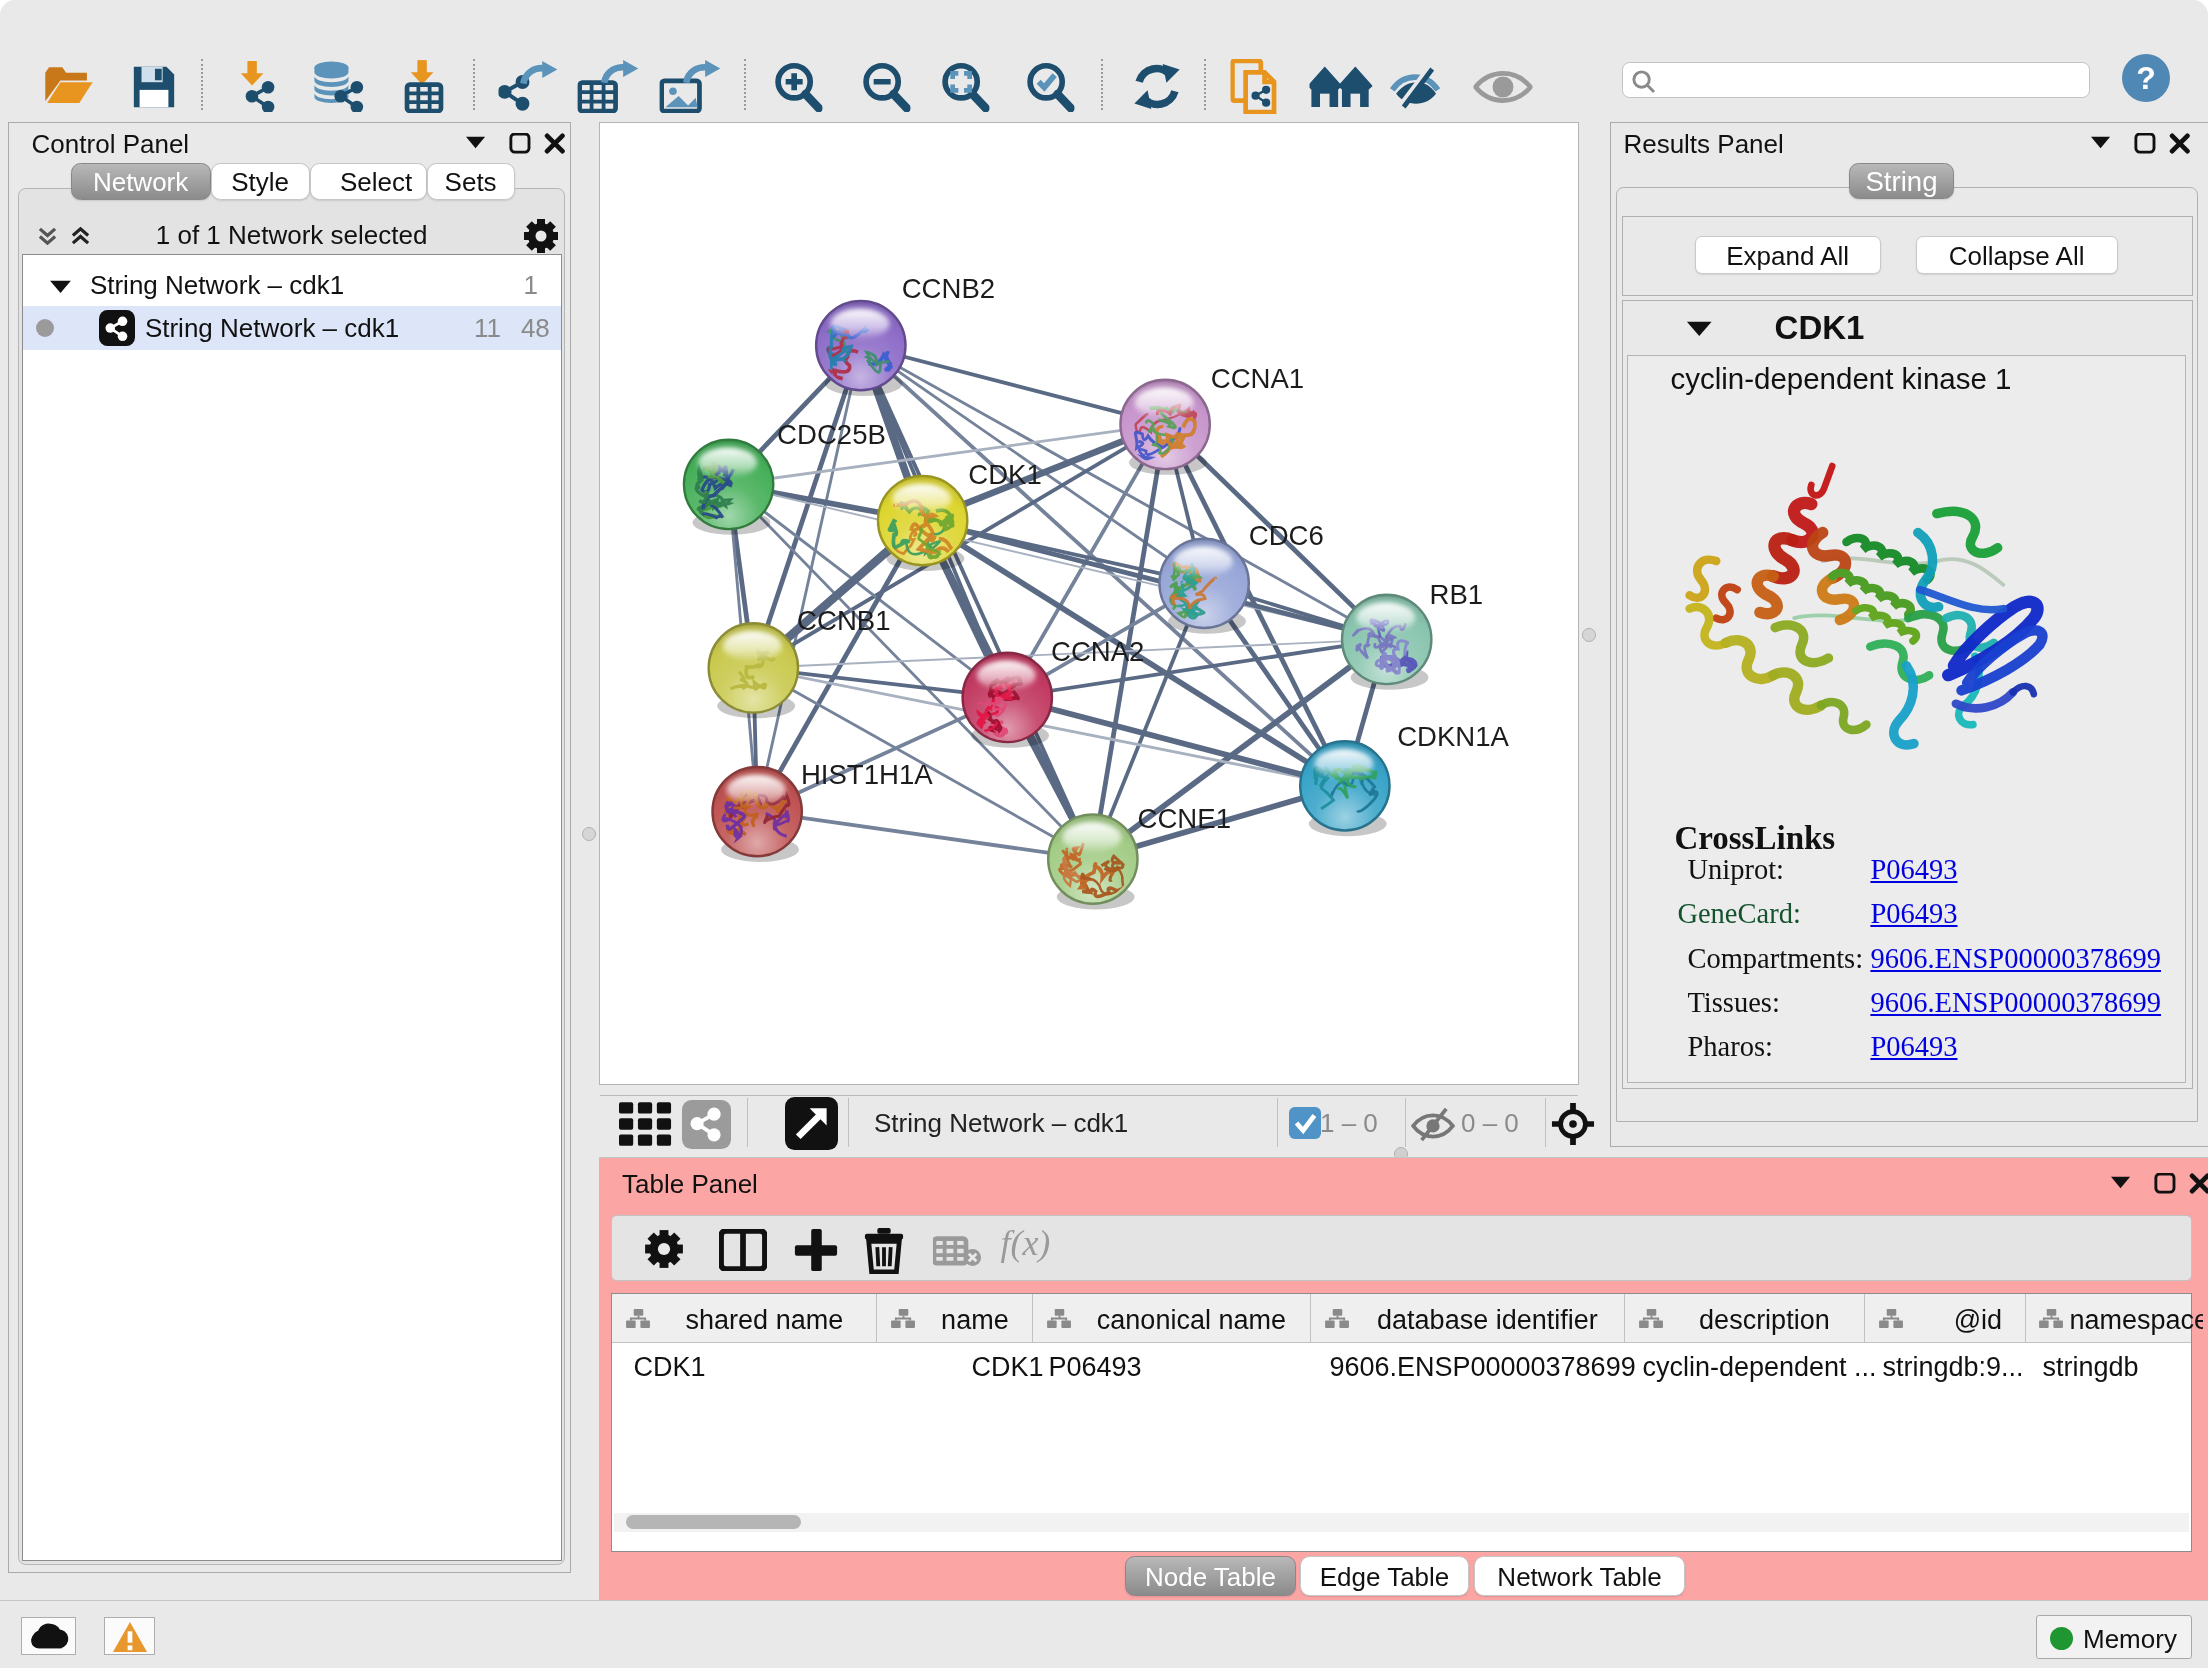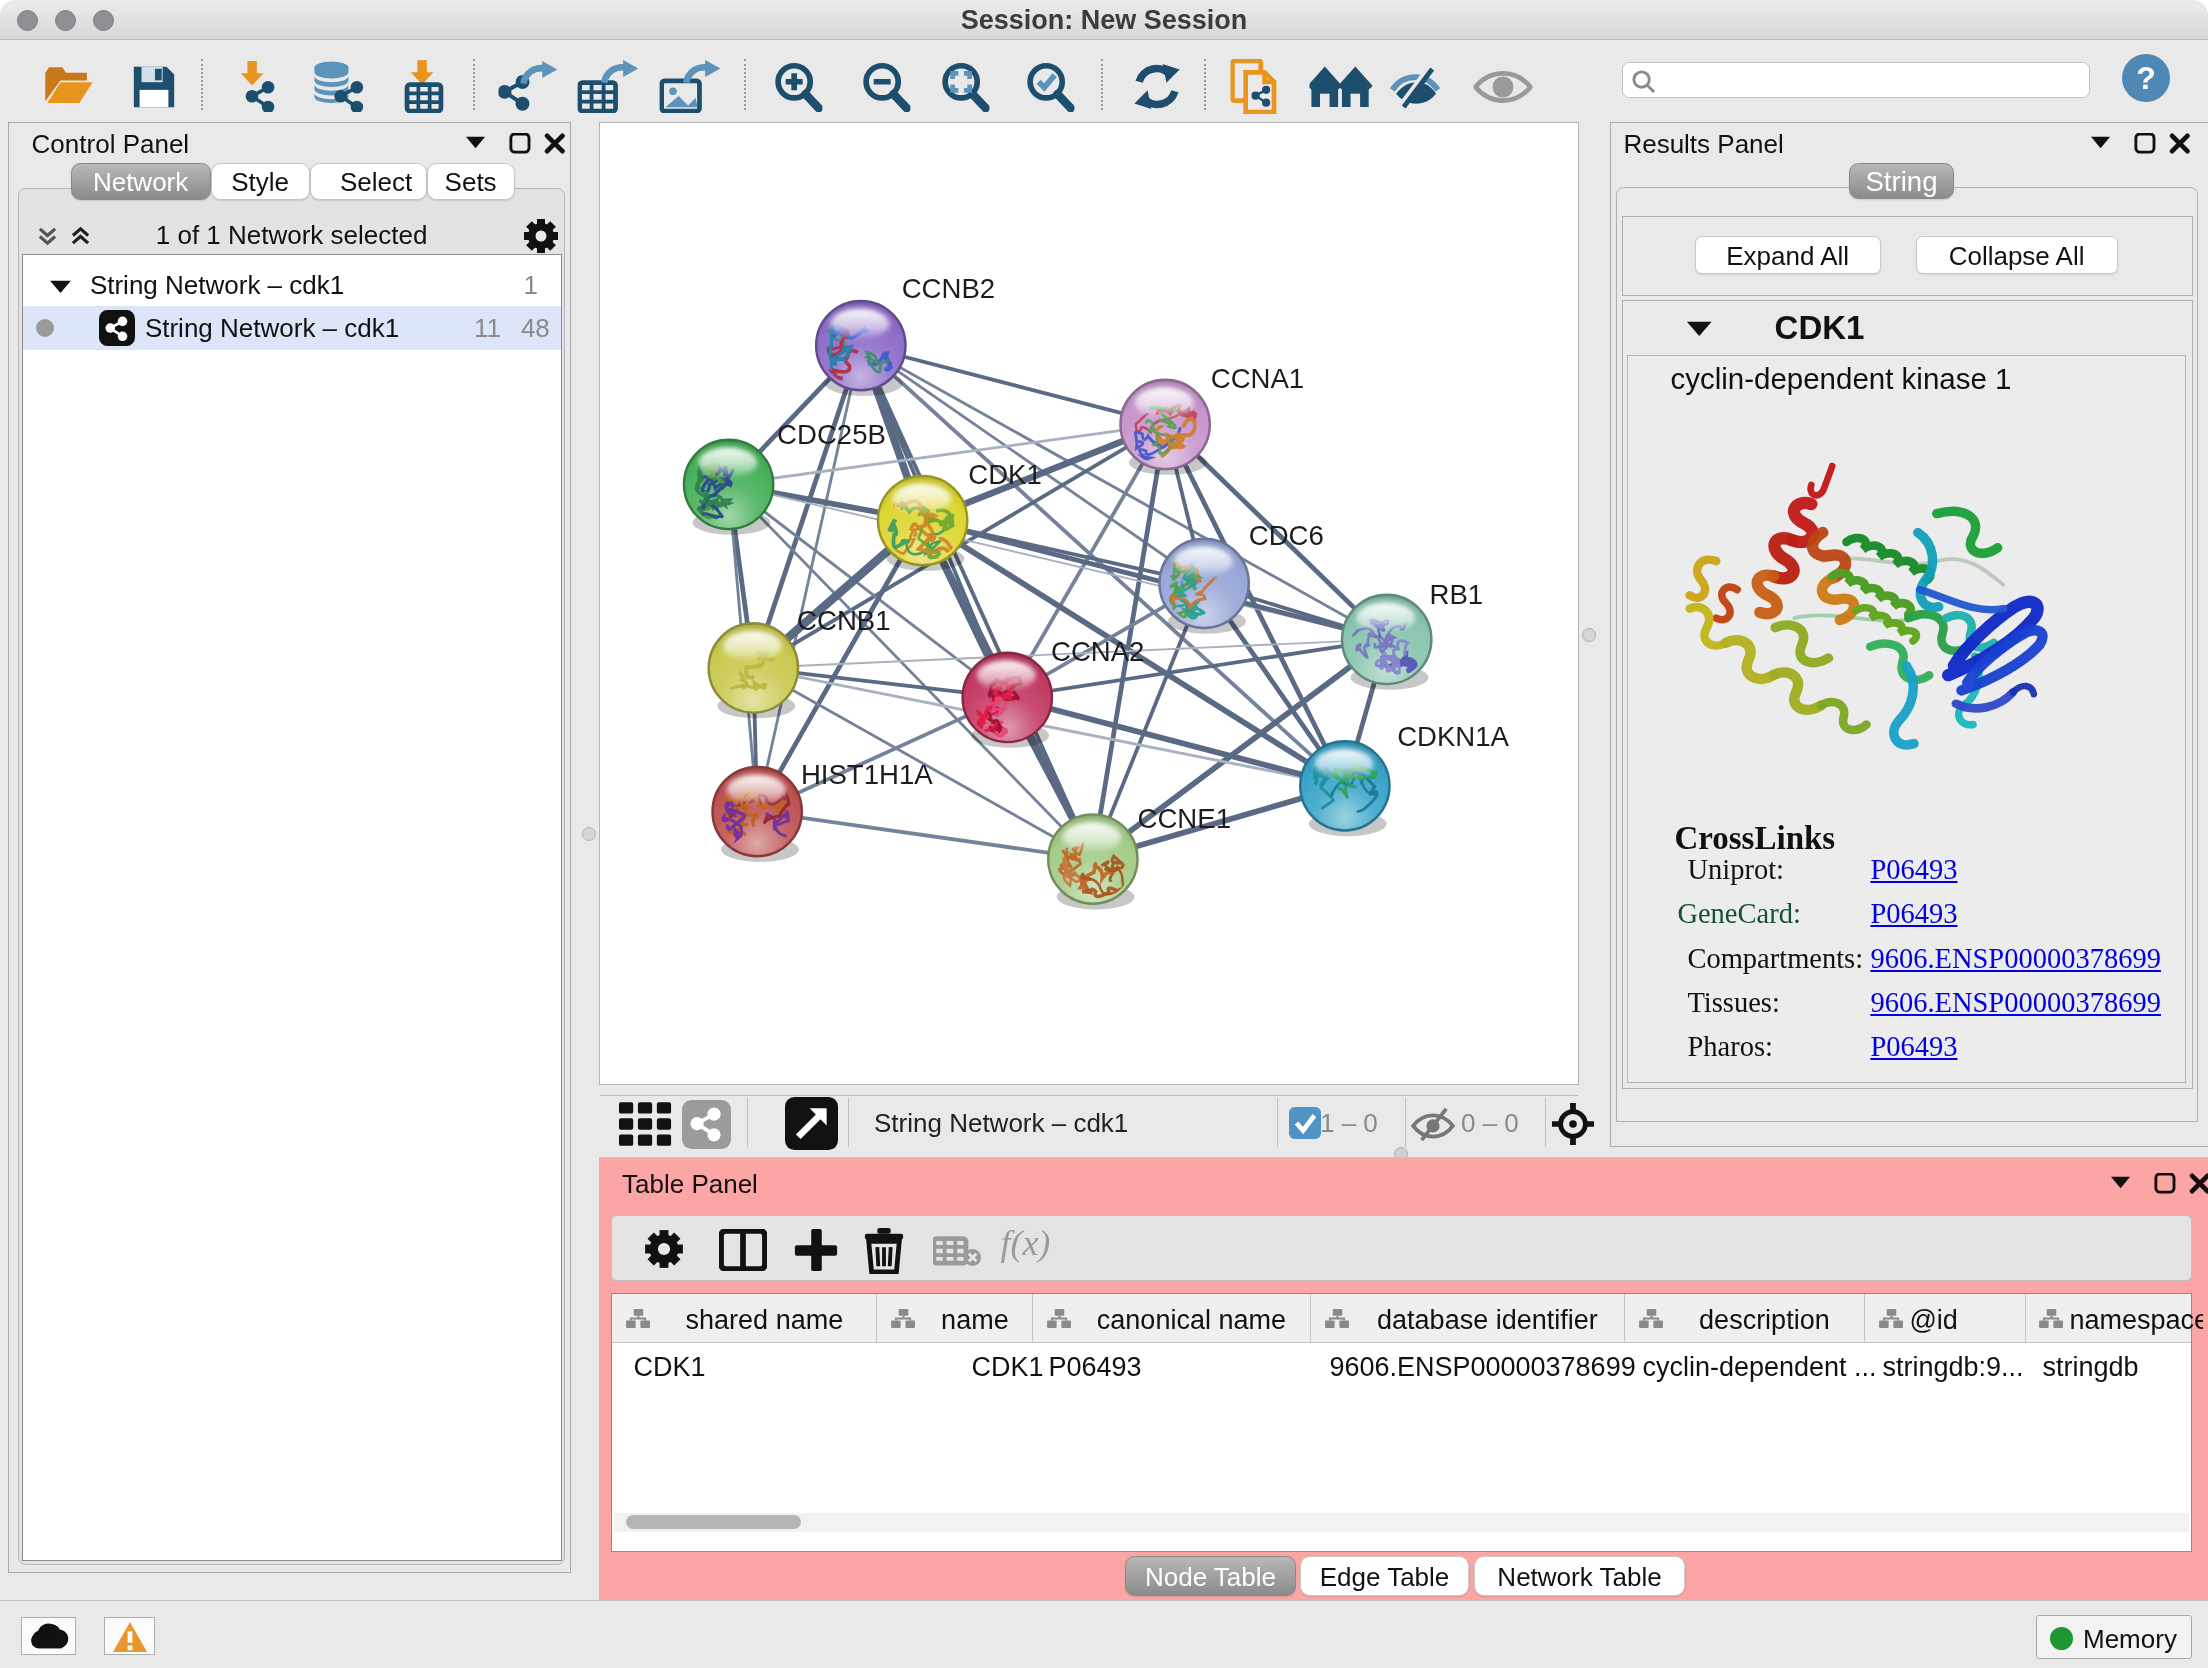--- a/index.html
+++ b/index.html
@@ -3,26 +3,20 @@
 * { margin:0; padding:0; box-sizing:border-box; }
 html,body { width:2208px; height:1668px; font-family:"Liberation Sans",sans-serif; background:#fff; }
 #win { position:absolute; left:0; top:0; width:2208px; height:1668px; background:#e9e9e9; border-radius:15px 15px 0 0; overflow:hidden; }
 .abs { position:absolute; }
 .panel-title { font-size:26px; color:#111; }
 .tab { position:absolute; background:#fff; border:1px solid #c6c6c6; border-radius:9.5px; text-align:center; font-size:26px; color:#111; box-shadow:0 1px 1.9px rgba(0,0,0,0.12); }
 .tab.sel { background:linear-gradient(#b8b8b8,#8b8b8b); color:#fff; border-color:#888; }
 .btn { position:absolute; background:#fff; border:1px solid #c9c9c9; border-radius:7px; text-align:center; font-size:26px; color:#111; box-shadow:0 1px 1.9px rgba(0,0,0,0.10); }
 </style></head><body>
 <div id="win">
-<div class="abs" style="left:0;top:0;width:2208px;height:40px;background:linear-gradient(#ececec,#d7d7d7);border-bottom:1px solid #b9b9b9;border-radius:15px 15px 0 0;">
-  <div class="abs" style="left:17px;top:9.5px;width:21px;height:21px;border-radius:50%;background:#8f8f94;border:1px solid #7c7c81;"></div>
-  <div class="abs" style="left:55px;top:9.5px;width:21px;height:21px;border-radius:50%;background:#8f8f94;border:1px solid #7c7c81;"></div>
-  <div class="abs" style="left:93px;top:9.5px;width:21px;height:21px;border-radius:50%;background:#8f8f94;border:1px solid #7c7c81;"></div>
-  <div class="abs" style="left:0;top:4.8px;width:2208px;text-align:center;font-size:27px;font-weight:bold;color:#3c3c3c;">Session: New Session</div>
-</div>
     <div class="abs" style="left:0;top:40px;width:2208px;height:82px;background:#e9e9e9;">
       <div class="abs" style="left:68px;top:23px;transform:translateX(-50%);"><svg width="53" height="48" viewBox="0 0 56 50" style="">
           <path d="M4 10 L4 40 L20 18 L48 18 L48 10 L26 10 L22 4 L8 4 Z" fill="#c87818"></path>
           <path d="M6 42 L20 20 L54 20 L40 42 Z" fill="#e89520"></path>
         </svg></div>
       <div class="abs" style="left:154px;top:23px;transform:translateX(-50%);"><svg width="48" height="48" viewBox="0 0 50 50" style="">
           <path d="M4 4 L38 4 L46 12 L46 46 L4 46 Z" fill="#1e4e6e"></path>
           <rect x="12" y="4" width="22" height="16" fill="#cfe0ec"></rect>
           <rect x="26" y="6" width="7" height="12" fill="#1e4e6e"></rect>
           <rect x="10" y="28" width="30" height="18" fill="#fff"></rect>
@@ -767,21 +761,21 @@
           </div>
           <div class="abs" style="left:1253px;top:0;width:161px;height:49px;border-right:1px solid #c2c2c2;">
             <div class="abs" style="left:13.3px;top:14.3px;"><svg width="25" height="21" viewBox="0 0 26 22" style="">
                 <g fill="#8a8a8a">
                   <rect x="8" y="1" width="10" height="7" rx="1"></rect>
                   <rect x="0" y="13" width="10" height="8" rx="1"></rect>
                   <rect x="15" y="13" width="10" height="8" rx="1"></rect>
                   <path d="M13 8 L13 11 M5 13 L5 11 L20 11 L20 13" stroke="#8a8a8a" stroke-width="2" fill="none"></path>
                 </g>
               </svg></div>
-            <div class="abs" style="left:44px;top:10.5px;width:111px;text-align:left;font-size:27px;color:#111;white-space:nowrap;overflow:hidden;">@id</div>
+            <div class="abs" style="left:57px;top:10.5px;width:111px;text-align:center;font-size:27px;color:#111;white-space:nowrap;overflow:hidden;">@id</div>
           </div>
           <div class="abs" style="left:1413px;top:0;width:184px;height:49px;border-right:1px solid #c2c2c2;">
             <div class="abs" style="left:13.3px;top:14.3px;"><svg width="25" height="21" viewBox="0 0 26 22" style="">
                 <g fill="#8a8a8a">
                   <rect x="8" y="1" width="10" height="7" rx="1"></rect>
                   <rect x="0" y="13" width="10" height="8" rx="1"></rect>
                   <rect x="15" y="13" width="10" height="8" rx="1"></rect>
                   <path d="M13 8 L13 11 M5 13 L5 11 L20 11 L20 13" stroke="#8a8a8a" stroke-width="2" fill="none"></path>
                 </g>
               </svg></div>

